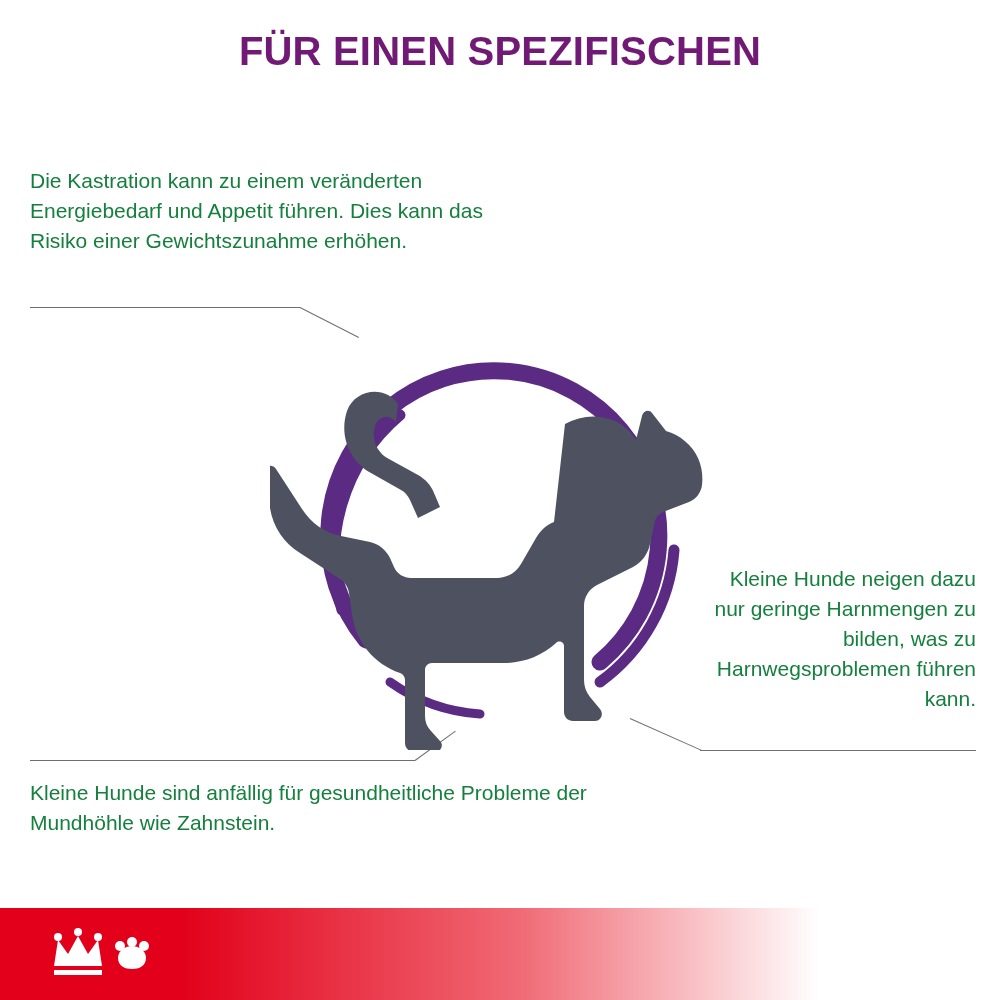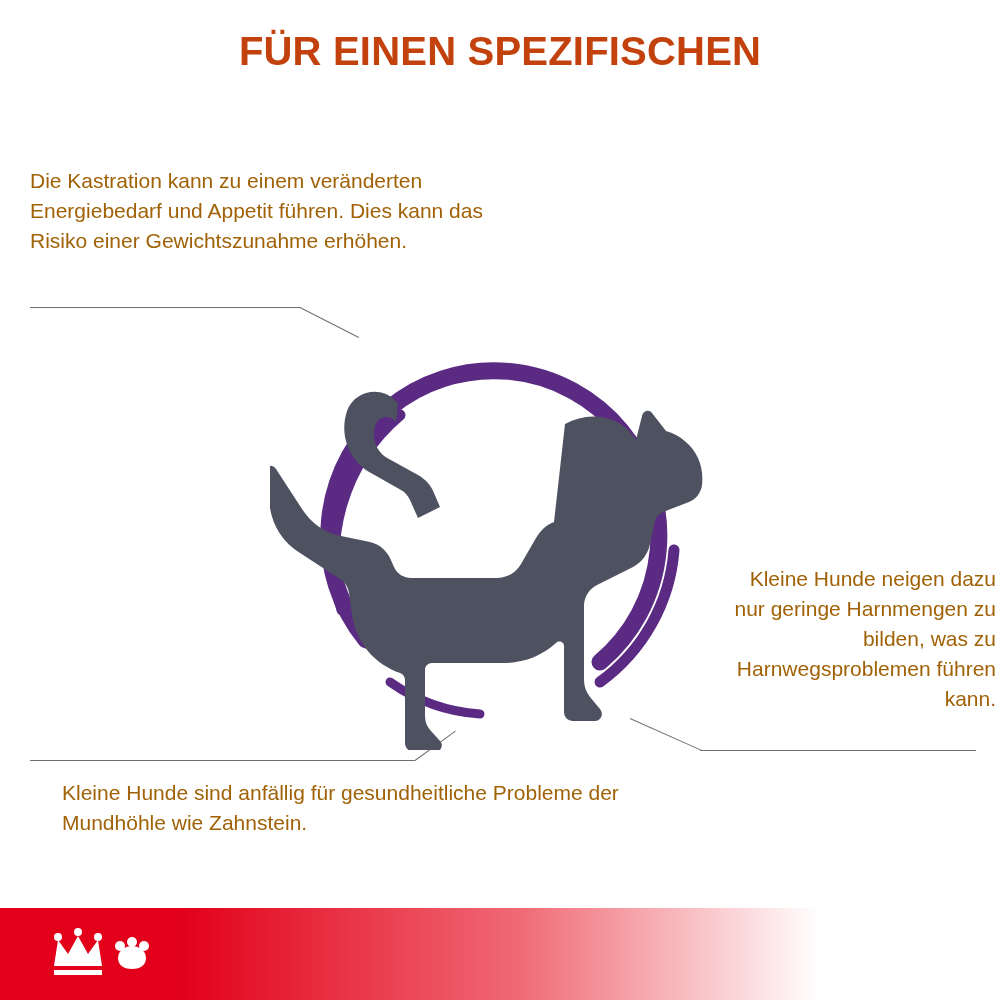--- a/index.html
+++ b/index.html
@@ -20,55 +20,54 @@
     background: #ffffff;
   }
 
   
   .title {
     position: absolute;
     top: 26px;
     left: 0;
     width: 1000px;
     text-align: center;
-    color: #c2410c;
+    color: #701a75;
     font-weight: bold;
     font-size: 40px;
     line-height: 50px;
     letter-spacing: 0.2px;
   }
   .title .line {
     display: block;
   }
 
   
   .callout {
     position: absolute;
-    color: #a16207;
+    color: #15803d;
     font-size: 21px;
     line-height: 30px;
   }
   .callout-top {
     top: 166px;
     left: 30px;
     width: 500px;
     text-align: left;
   }
   .callout-right {
     top: 564px;
-    left: 720px;
+    left: 700px;
     width: 276px;
     text-align: right;
   }
   .callout-bottom {
     top: 778px;
     left: 30px;
     width: 600px;
     text-align: left;
-    margin-left: 32px;
   }
 
   
   .leader {
     position: absolute;
     background: #6f6f6f;
   }
   .leader-h {
     height: 1px;
   }

